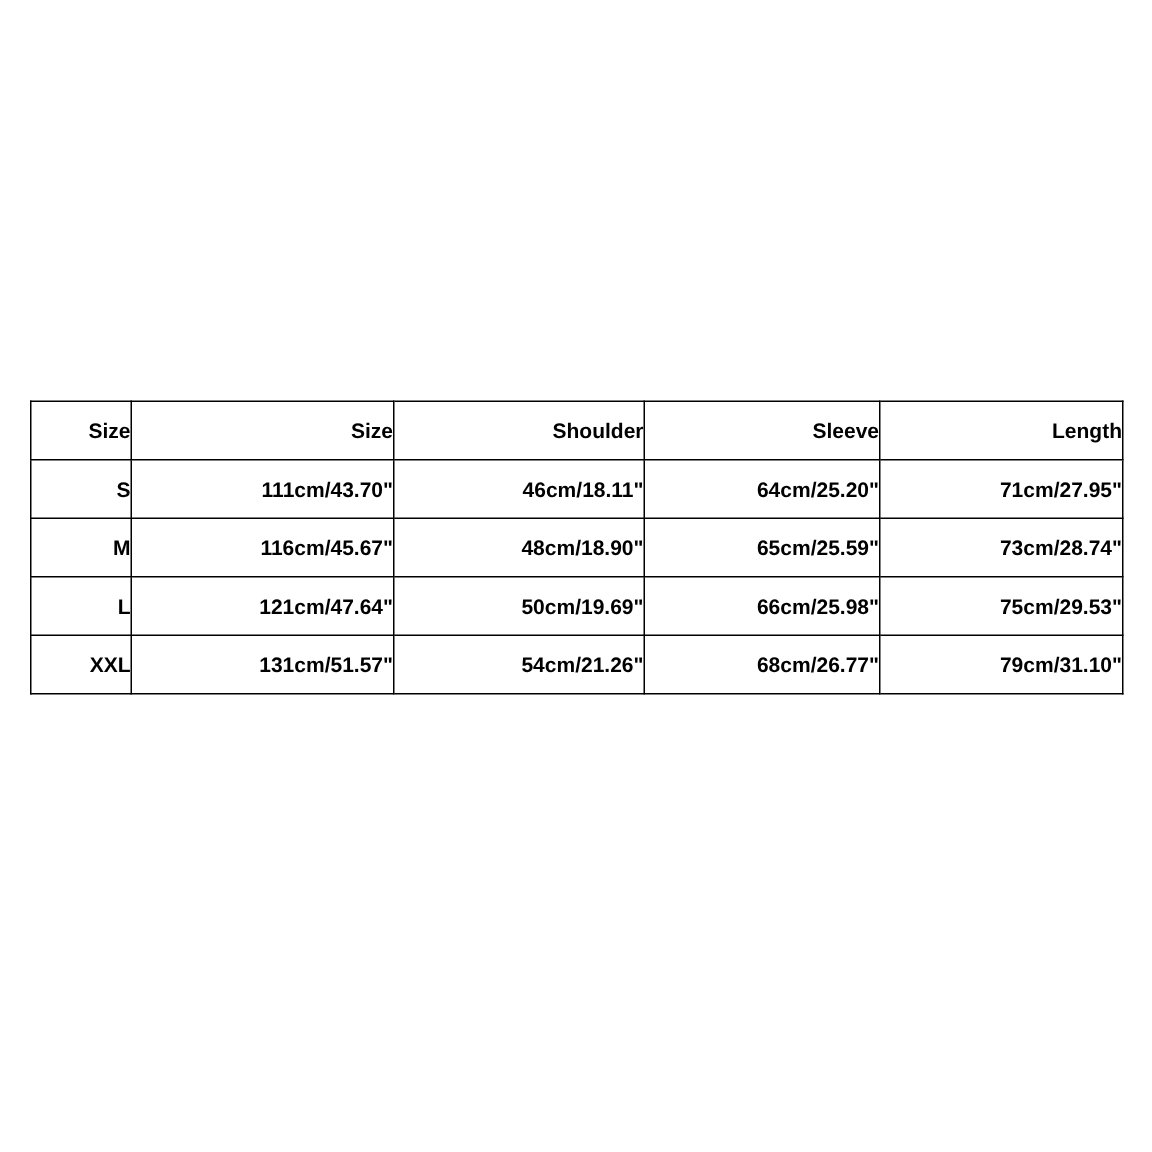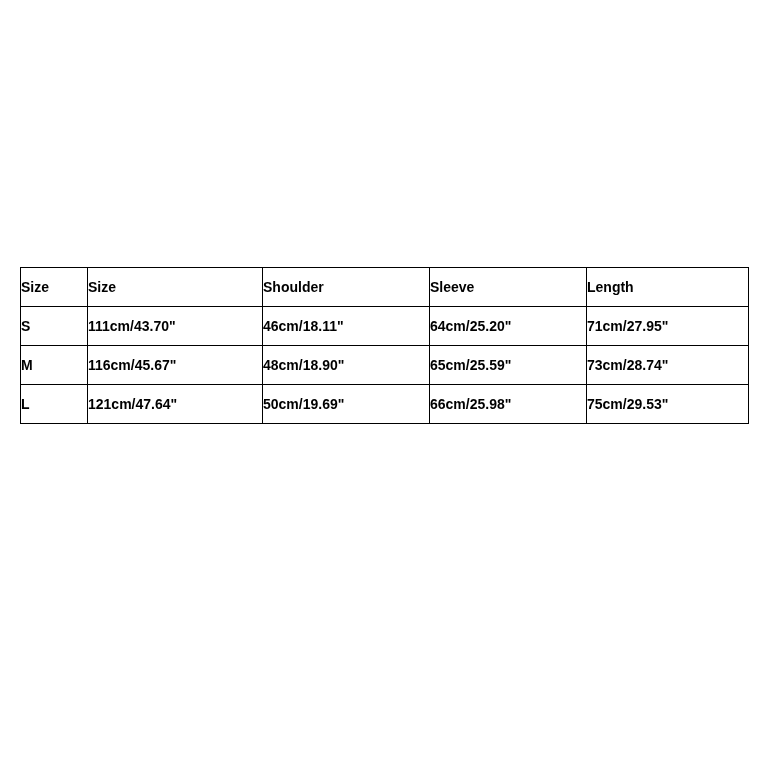--- a/index.html
+++ b/index.html
@@ -22,21 +22,21 @@
   }
   table.size-chart {
     border-collapse: collapse;
     width: 728px;
     table-layout: fixed;
   }
   table.size-chart td,
   table.size-chart th {
     border: 1px solid #000000;
     height: 38px;
-    text-align: left;
+    text-align: right;
     vertical-align: middle;
     font-size: 14px;
     font-weight: bold;
     color: #000000;
     padding: 0;
   }
   table.size-chart col.c-size   { width: 67px; }
   table.size-chart col.c-bust   { width: 175px; }
   table.size-chart col.c-shoulder { width: 167px; }
   table.size-chart col.c-sleeve { width: 157px; }
@@ -81,15 +81,22 @@
         <td>65cm/25.59"</td>
         <td>73cm/28.74"</td>
       </tr>
       <tr>
         <td>L</td>
         <td>121cm/47.64"</td>
         <td>50cm/19.69"</td>
         <td>66cm/25.98"</td>
         <td>75cm/29.53"</td>
       </tr>
+      <tr>
+        <td>XXL</td>
+        <td>131cm/51.57"</td>
+        <td>54cm/21.26"</td>
+        <td>68cm/26.77"</td>
+        <td>79cm/31.10"</td>
+      </tr>
     </tbody>
   </table>
 </div>
 
 </body></html>

